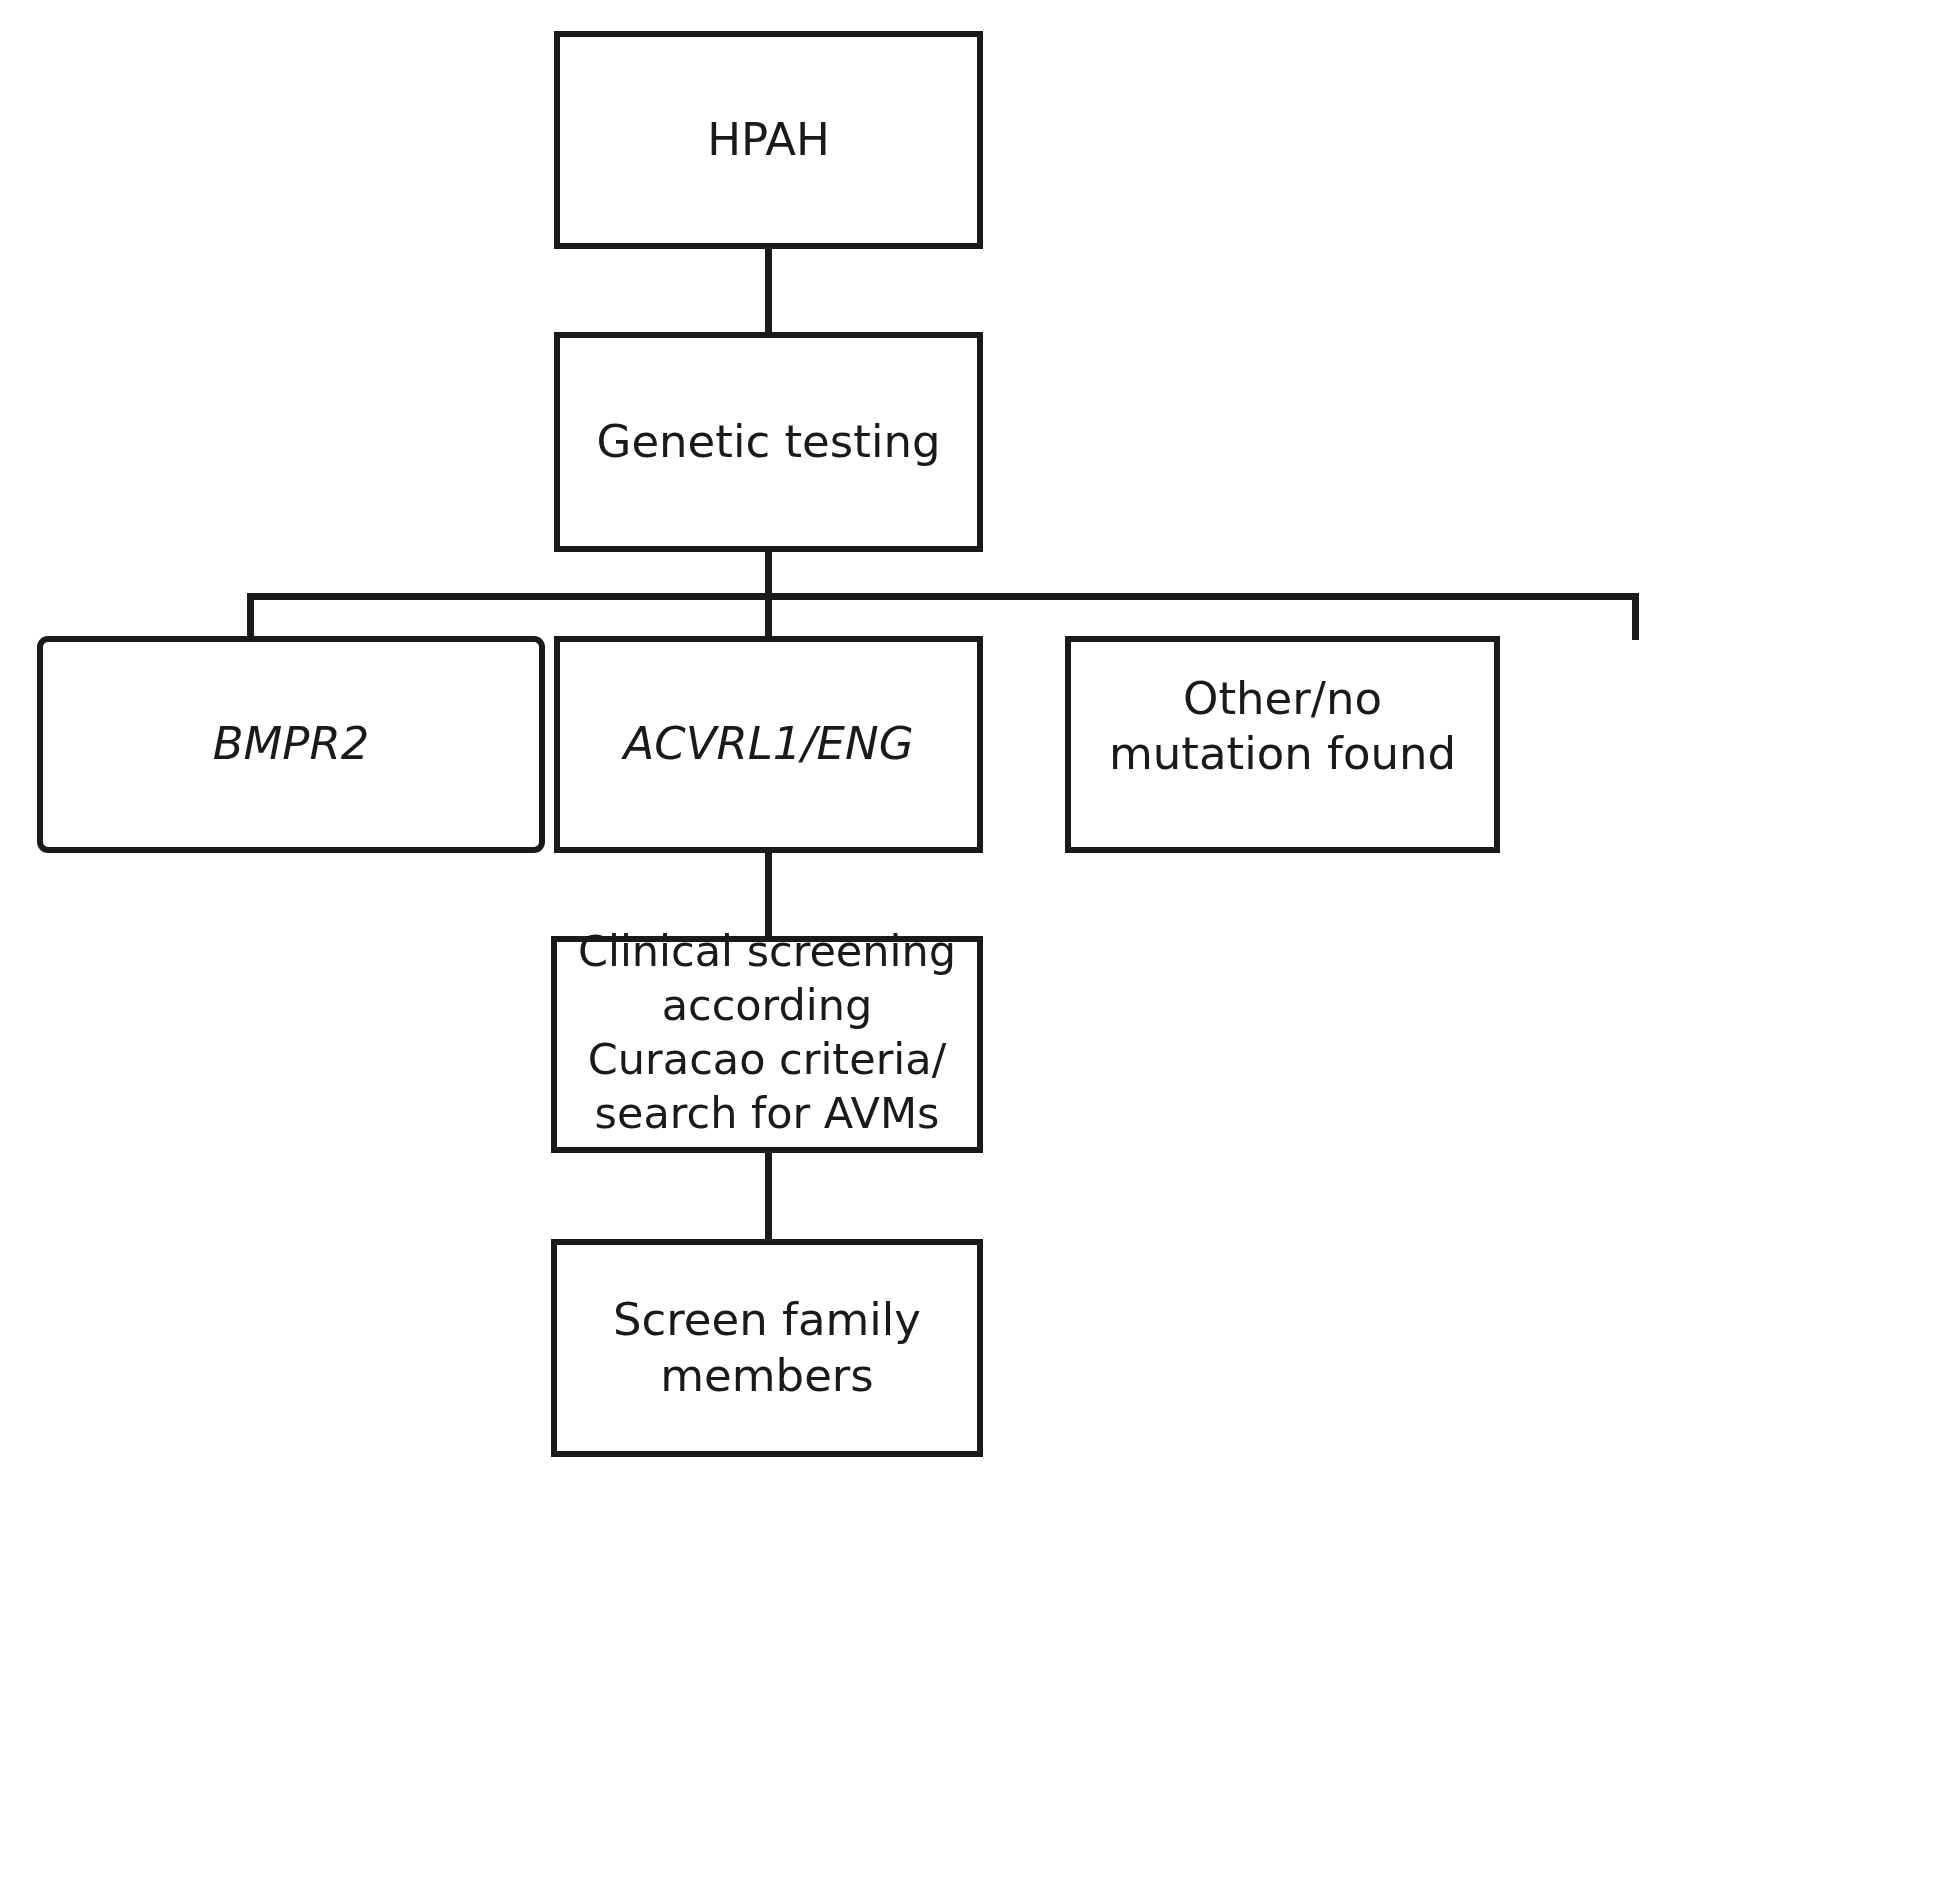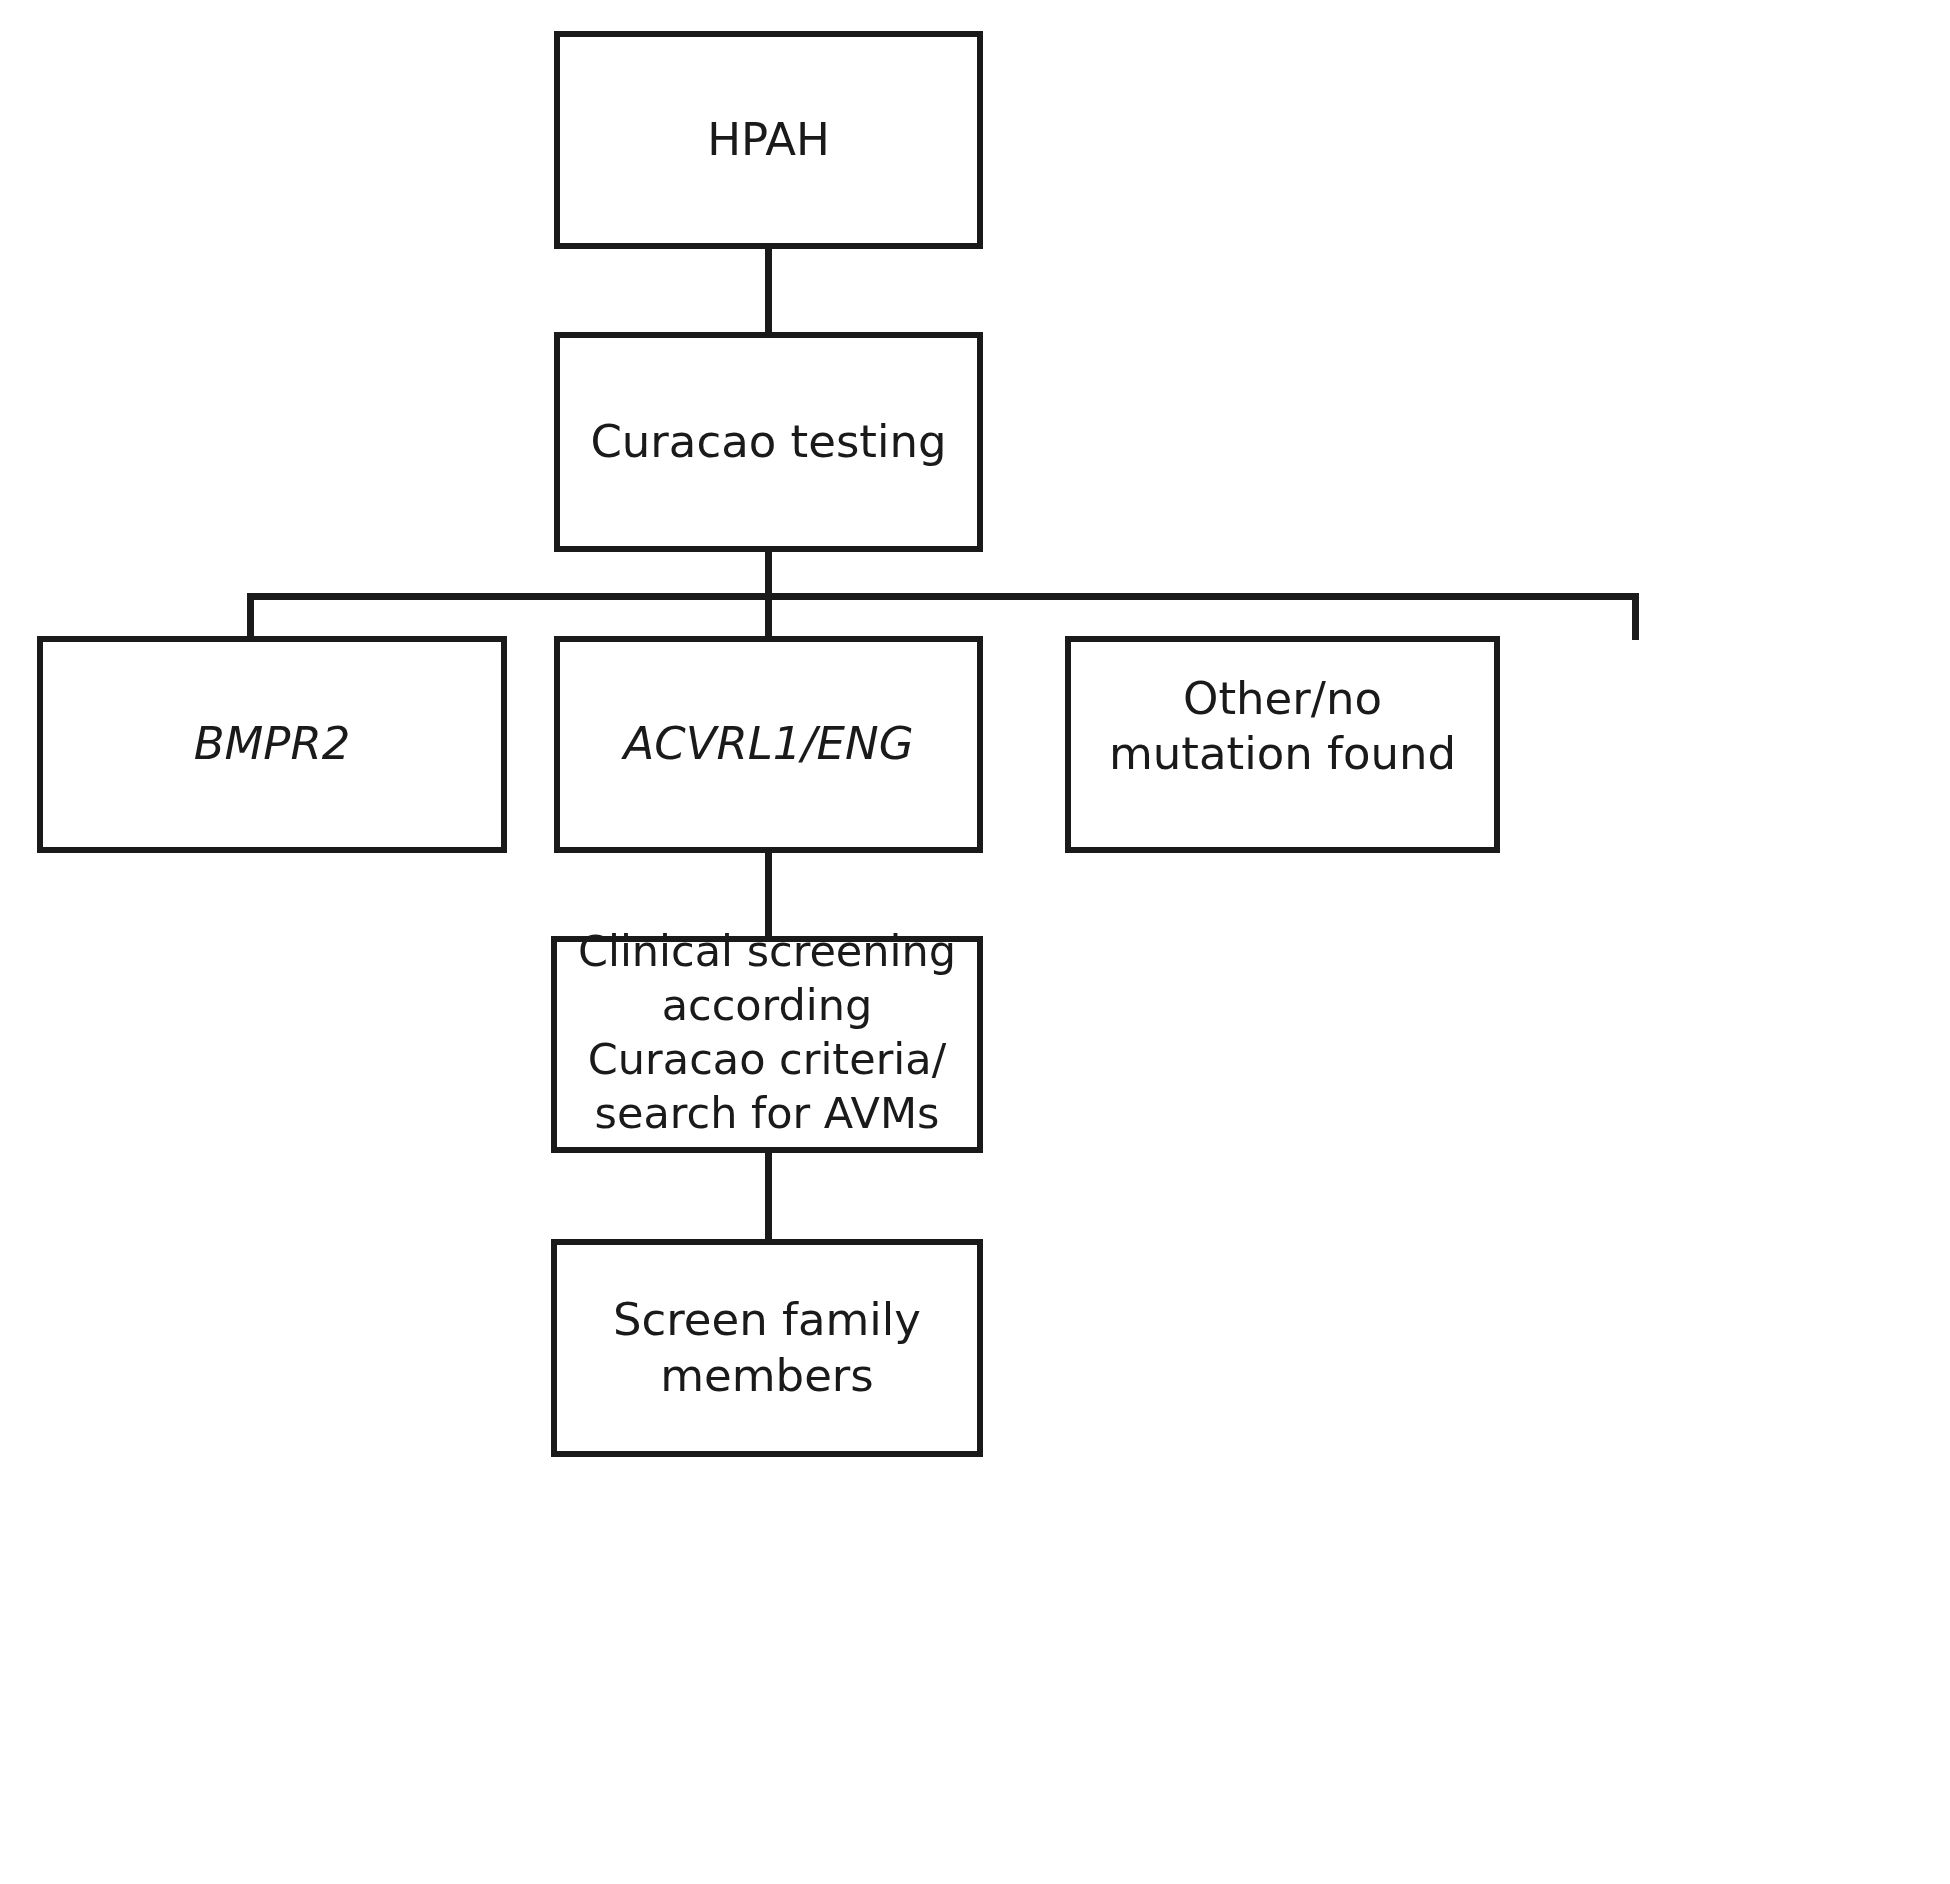--- a/index.html
+++ b/index.html
@@ -31,21 +31,21 @@
   .node .label {
     display: block;
     width: 100%;
     padding: 0 13.7px;
     line-height: 1.22;
     white-space: pre-line;
   }
   
   #node-hpah        { left: 554px;  top: 31px;   width: 429px; height: 218px; }
   #node-genetic     { left: 554px;  top: 332px;  width: 429px; height: 220px; }
-  #node-bmpr2       { left: 37px;   top: 636px;  width: 470px; height: 217px; }
+  #node-bmpr2       { left: 37px;   top: 636px;  width: 508px; height: 217px; border-radius: 11px; }
   #node-acvrl1      { left: 554px;  top: 636px;  width: 429px; height: 217px; }
   #node-other       { left: 1065px; top: 636px;  width: 435px; height: 217px; }
   #node-clinical    { left: 551px;  top: 936px;  width: 432px; height: 217px; }
   #node-screen      { left: 551px;  top: 1239px; width: 432px; height: 218px; }
 
   
   #node-hpah     .label { font-size: 45px; }
   #node-genetic  .label { font-size: 45px; }
   #node-bmpr2    .label { font-size: 45px; font-style: italic; }
   #node-acvrl1   .label { font-size: 45px; font-style: italic; }
@@ -85,21 +85,21 @@
 </head>
 <body>
 
 <div id="canvas">
 
   <div class="node" id="node-hpah">
     <span class="label">HPAH</span>
   </div>
 
   <div class="node" id="node-genetic">
-    <span class="label">Curacao testing</span>
+    <span class="label">Genetic testing</span>
   </div>
 
   <div class="node" id="node-bmpr2">
     <span class="label">BMPR2</span>
   </div>
 
   <div class="node" id="node-acvrl1">
     <span class="label">ACVRL1/ENG</span>
   </div>
 

